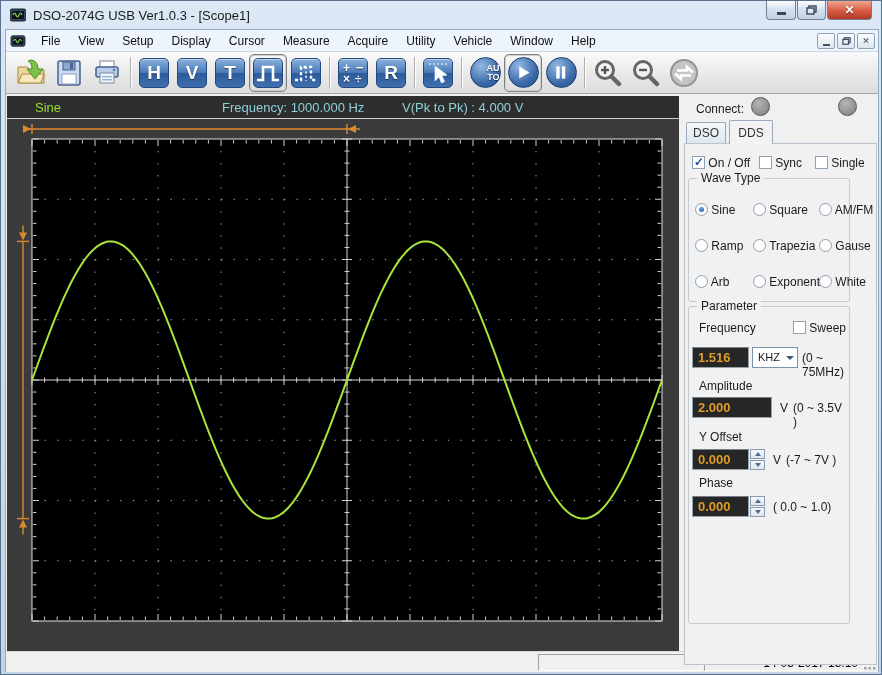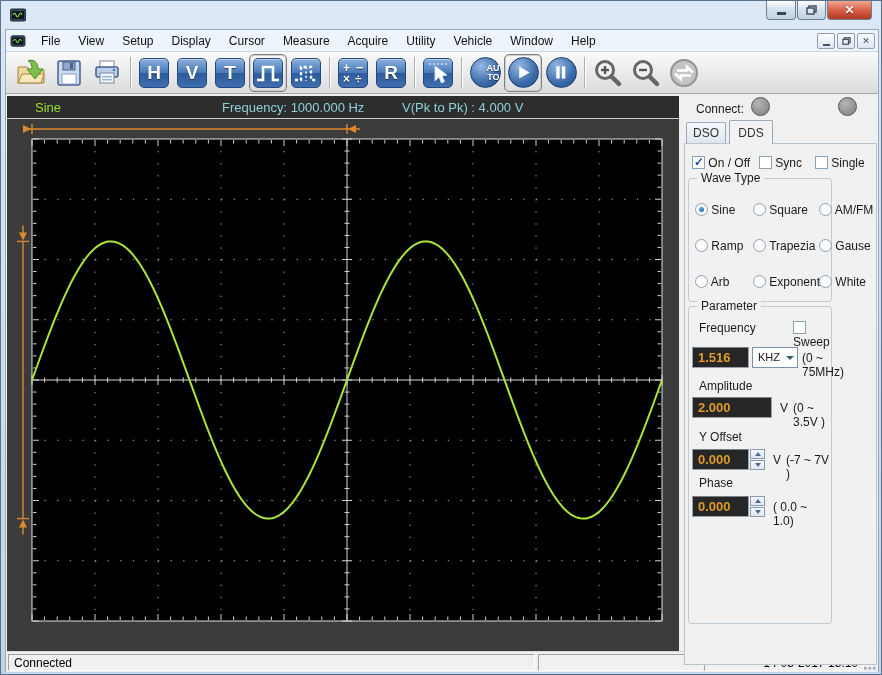--- a/index.html
+++ b/index.html
@@ -84,21 +84,21 @@
   .cb { display:inline-block; width:13px; height:13px; background:#fff;
         border:1px solid #8ea2b6; vertical-align:-2px; position:relative; }
   .cb.checked::after { content:"\2713"; position:absolute; left:1px; top:-2px;
                        color:#1f4fae; font-size:12px; font-weight:bold; }
   .rb { display:inline-block; width:13px; height:13px; border-radius:50%;
         background:#fdfdfd; border:1px solid #90a0b0; vertical-align:-2px; position:relative; }
   .rb.sel::after { content:""; position:absolute; left:3px; top:3px; width:5px; height:5px;
                    border-radius:50%;
                    background:radial-gradient(circle at 35% 30%, #63a5dd, #1f5fa8); }
   .cb-row { position:absolute; left:0; top:60px; width:100%; }
-  .groupbox { position:absolute; left:6px; width:144px;
+  .groupbox { position:absolute; left:6px; width:162px;
               border:1px solid #c3cbd3; border-radius:3px; }
   .gb-legend { position:absolute; top:-8px; left:8px; background:#f1f1f1; padding:0 4px; }
   .gb-wave { top:82px; height:124px; }
   .wave-grid { display:grid; grid-template-columns:58px 66px 52px;
                padding:24px 0 0 6px; row-gap:22px; }
   .wave-grid .opt { white-space:nowrap; }
   .gb-param { top:210px; height:318px; }
   .p-label { position:absolute; left:10px; }
   .dval { position:absolute; background:#262626; border:1px solid #98a2ac;
           border-top-color:#777f88; color:#de9b28; font-weight:bold; font-size:13px;
@@ -132,20 +132,21 @@
 <body>
 
 <div class="win">
 
   <div class="titlebar">
     <svg class="app-icon" viewBox="0 0 16 16">
       <rect x="0" y="2" width="16" height="12" rx="2" fill="#36475c" stroke="#1d2936"></rect>
       <rect x="2" y="4" width="12" height="8" fill="#0c141c"></rect>
       <path d="M3 8 q1.5 -4 3 0 t3 0 t3 0" fill="none" stroke="#7ed43c" stroke-width="1.2"></path>
     </svg>
+    <span class="title-text">DSO-2074G USB Ver1.0.3 - [Scope1]</span>
     <div class="tb-btns">
       <div class="tb-btn tb-min">
           <div class="glyph-min"></div>
         </div>
       <div class="tb-btn tb-max">
         <svg width="11" height="10" viewBox="0 0 11 10">
           <rect x="3" y="1" width="7" height="6" fill="none" stroke="#39465a" stroke-width="1.4"></rect>
           <rect x="1" y="3" width="7" height="6" fill="#dde7f1" stroke="#39465a" stroke-width="1.4"></rect>
         </svg>
       </div>
@@ -691,21 +692,20 @@
         <div class="dval" style="left:3px; top:189px; width:57px;">0.000</div>
         <div class="spin" style="left:61px; top:189px;">
             <div class="up"></div>
             <div class="dn"></div>
           </div>
         <span class="range" style="left:84px; top:193px;">( 0.0 ~ 1.0)</span>
       </div>
     </div>
 
     <div class="statusbar">
-      <div class="sb-cell sb-left">Connected</div>
       <div class="sb-cell sb-mid"></div>
       <div class="sb-cell sb-right">14-03-2017  13:10</div>
       <svg class="sb-grip" width="13" height="13">
         <g fill="#9aa4ae">
             <rect x="9" y="9" width="2.5" height="2.5"></rect>
             <rect x="9" y="4.5" width="2.5" height="2.5"></rect>
             <rect x="4.5" y="9" width="2.5" height="2.5"></rect>
             <rect x="9" y="0" width="2.5" height="2.5"></rect>
             <rect x="0" y="9" width="2.5" height="2.5"></rect>
             <rect x="4.5" y="4.5" width="2.5" height="2.5"></rect>

